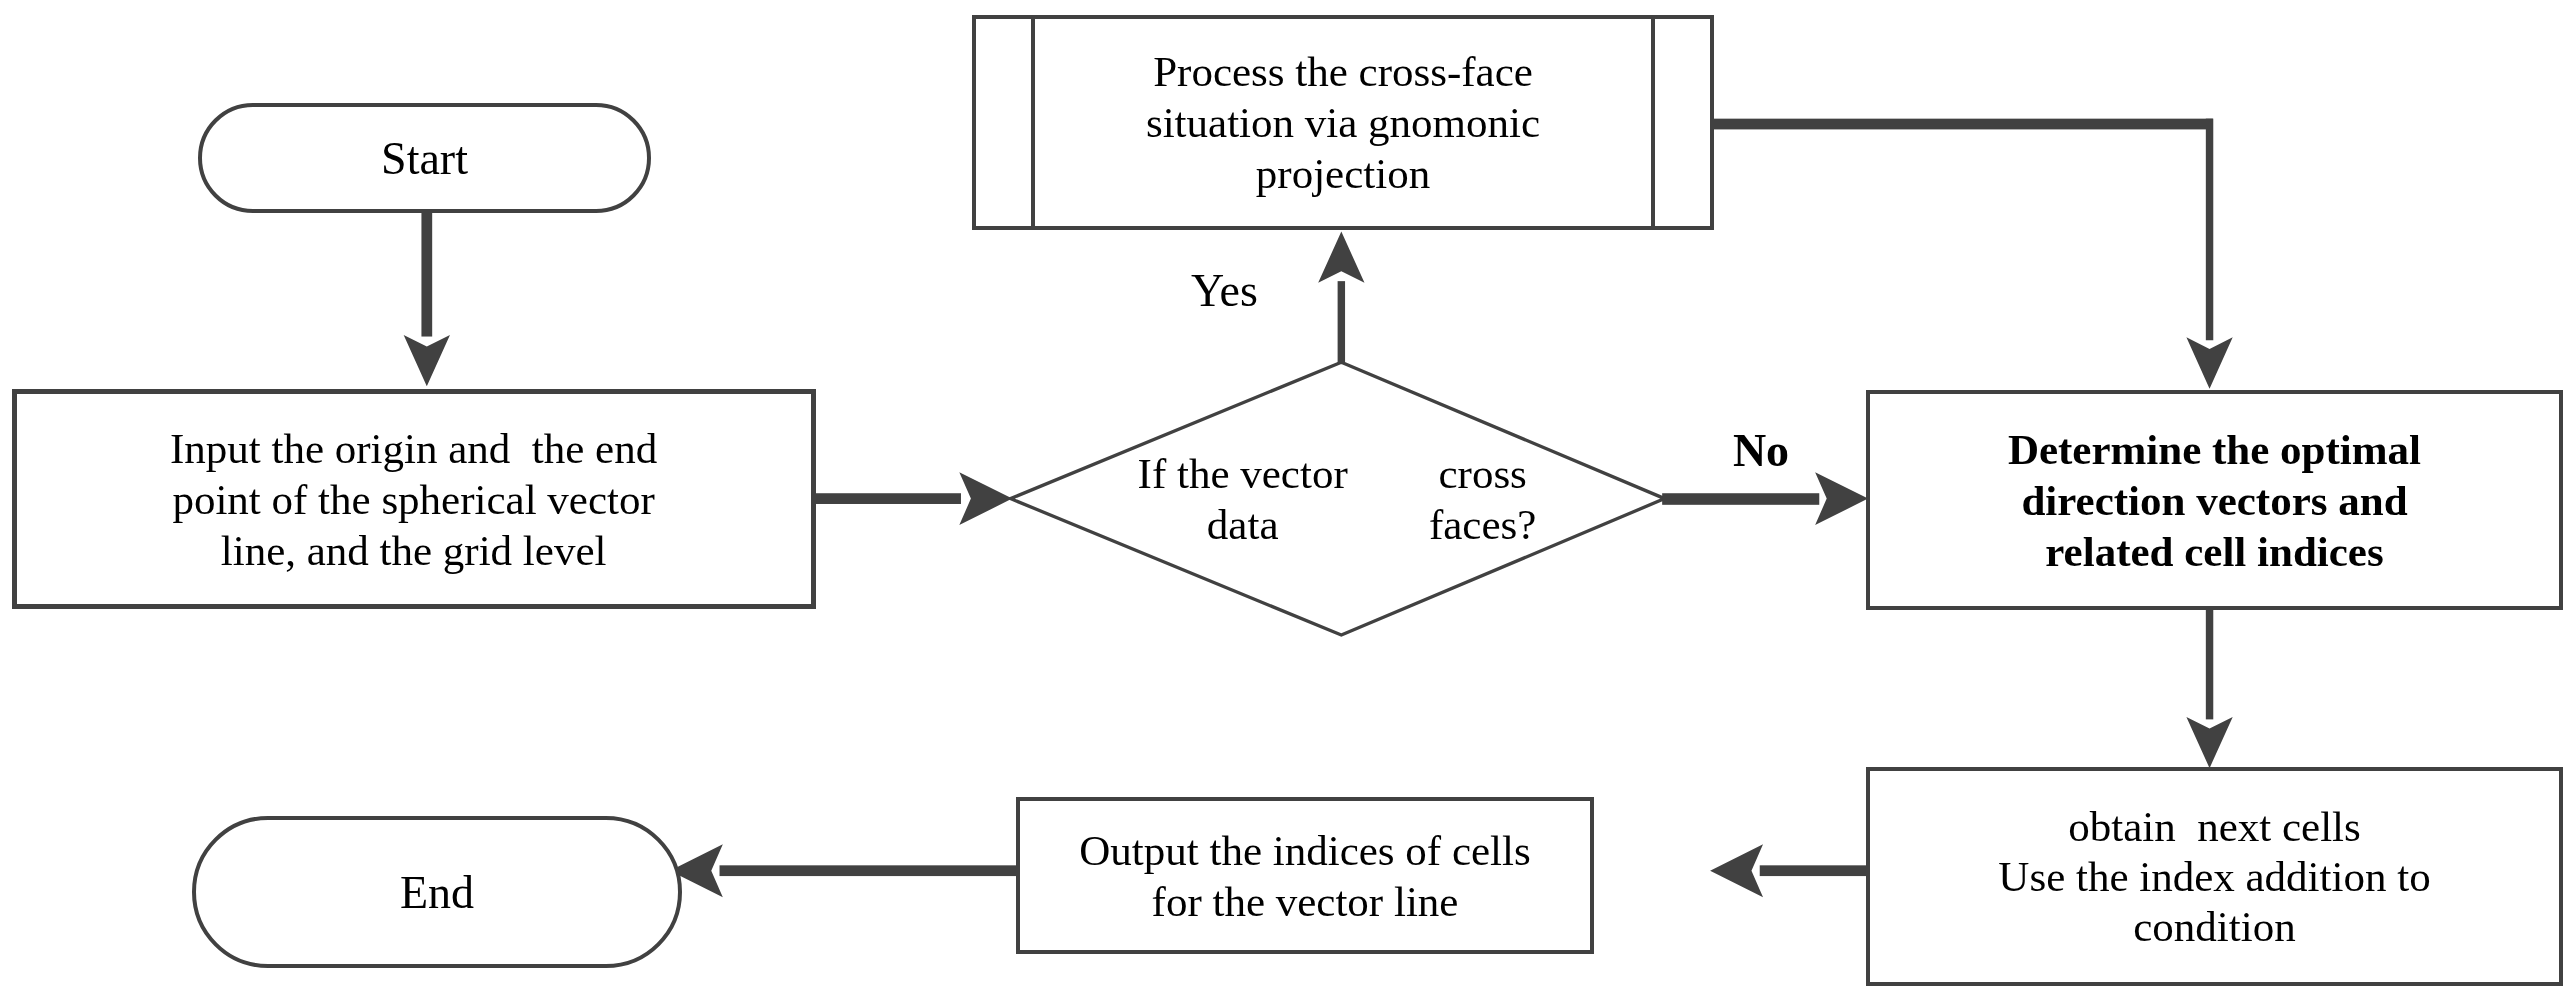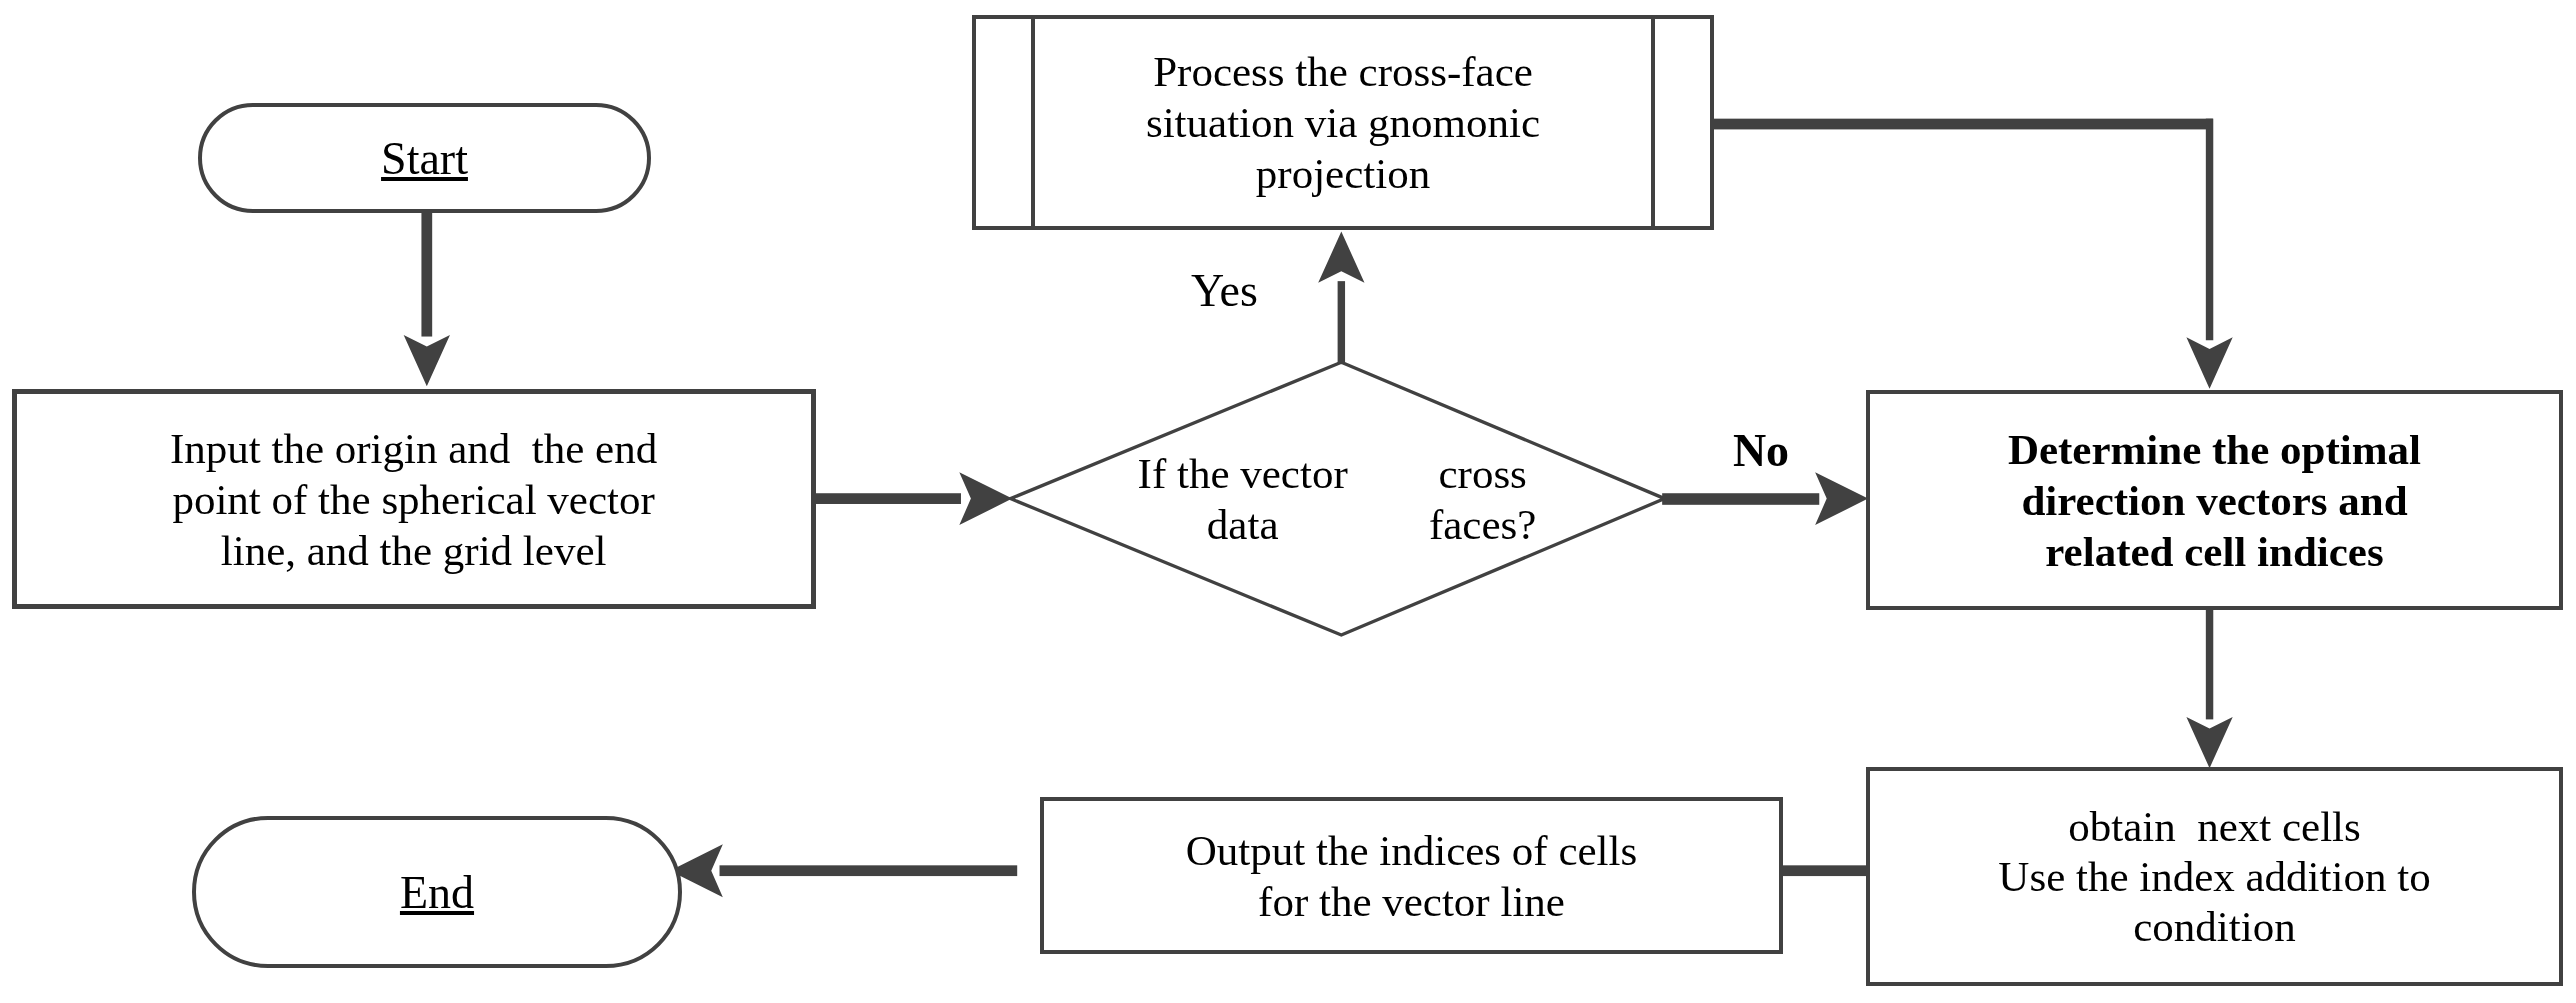--- a/index.html
+++ b/index.html
@@ -17,31 +17,31 @@
   .shaft{fill:var(--stroke);stroke:none;}
   .head{fill:var(--stroke);stroke:none;}
   .diamond{fill:#ffffff;stroke:var(--stroke);stroke-width:4px;}
   .node{
     position:absolute;box-sizing:border-box;background:#ffffff;
     border:4.1px solid var(--stroke);
     display:flex;flex-direction:column;align-items:center;justify-content:center;
     text-align:center;font-size:43px;line-height:51px;color:var(--text);
   }
   .node .tline{white-space:pre;display:block;}
-  .terminator{border-radius:826px;font-size:46px;text-decoration:underline;}
+  .terminator{border-radius:826px;font-size:46px;}
   .box-input{left:11.6px;top:389px;width:804px;height:220px;border-width:5px;}
   .box-process{left:972px;top:15px;width:742px;height:215px;}
   .box-process .innerline{
     position:absolute;top:0;bottom:0;width:4.1px;background:var(--stroke);
   }
   .box-process .innerline.l{left:55px;}
   .box-process .innerline.r{right:55px;}
   .box-determine{left:1866px;top:390px;width:697px;height:220px;font-weight:bold;}
   .box-use{left:1866px;top:767px;width:697px;height:219px;line-height:50px;}
-  .box-output{left:1016px;top:797px;width:743px;height:157px;margin-left:24px;}
+  .box-output{left:1016px;top:797px;width:578px;height:157px;}
   .pill-start{left:198px;top:103px;width:453px;height:110px;}
   .pill-end{left:192px;top:816px;width:490px;height:152px;align-items:center;}
   .diamond-text{
     position:absolute;left:1102px;top:447px;width:480px;height:104px;
     display:flex;align-items:center;justify-content:center;
     text-align:center;font-size:43px;line-height:51px;background:transparent;border:none;
   }
   .edge-label{
     position:absolute;font-size:46px;line-height:50px;color:var(--text);
     background:transparent;

